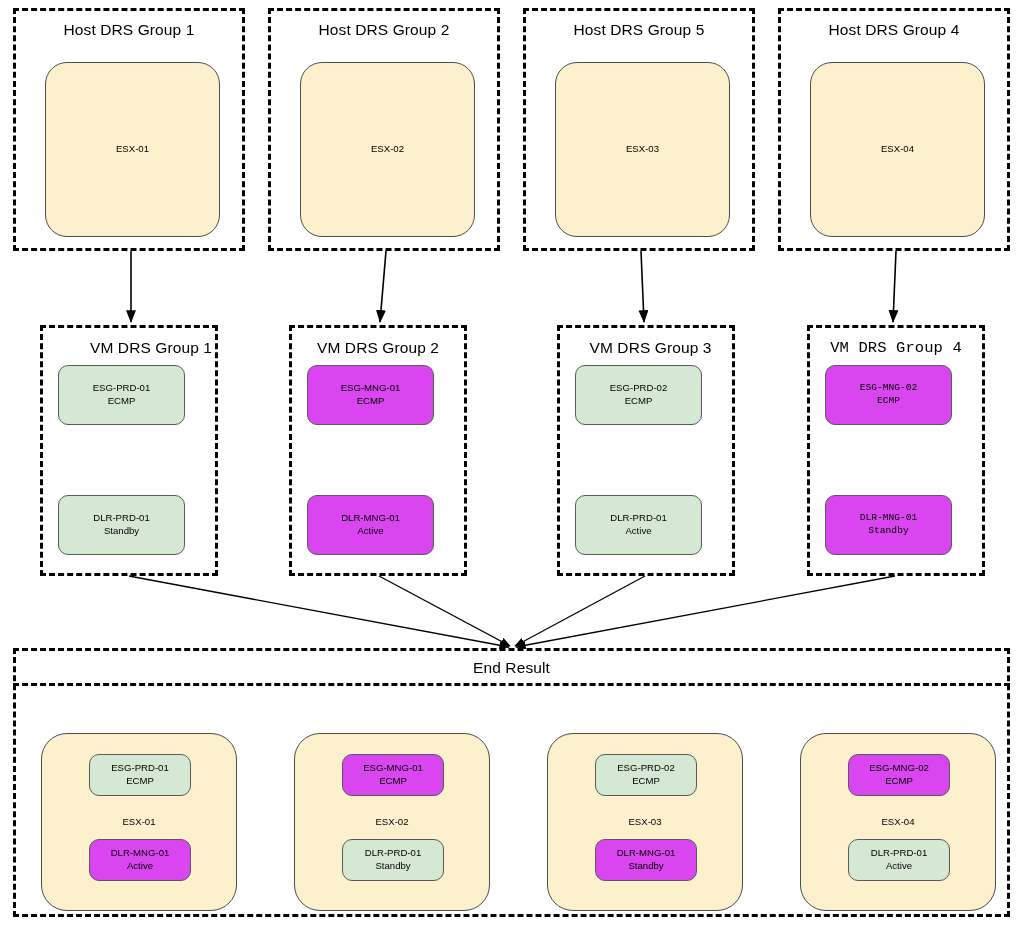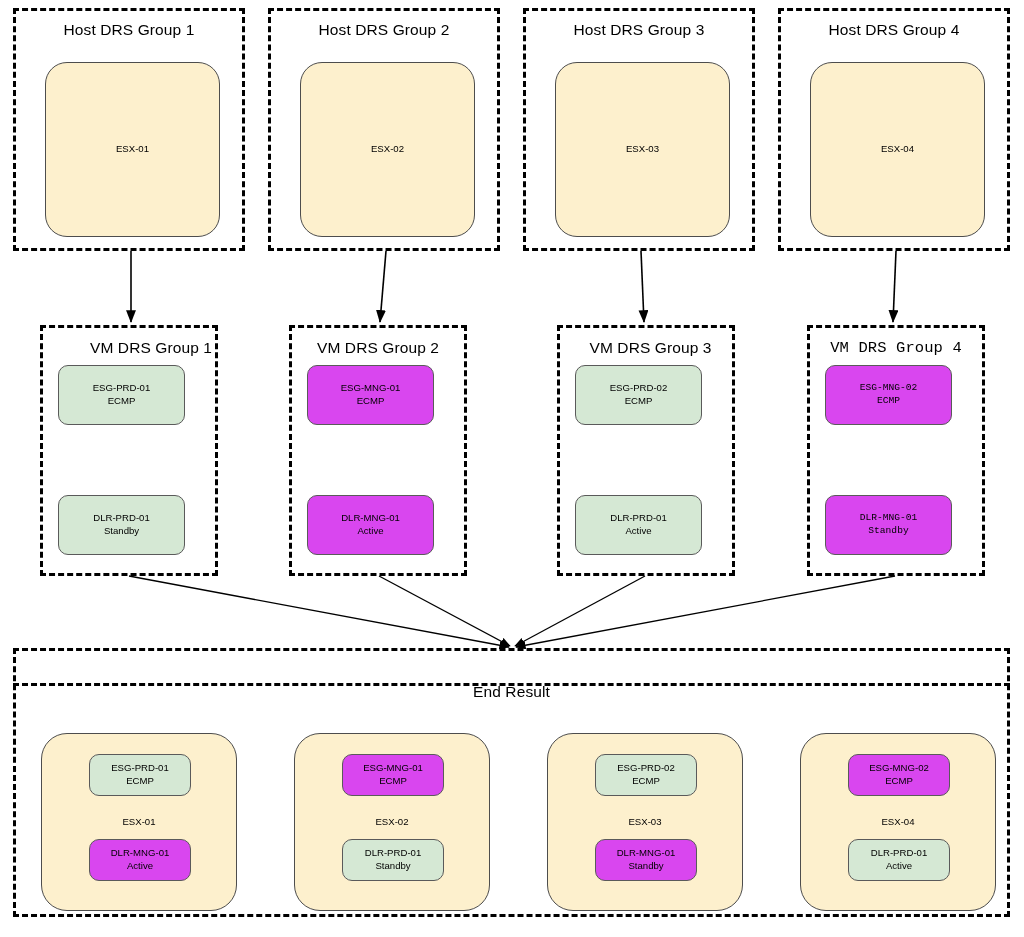--- a/index.html
+++ b/index.html
@@ -109,21 +109,21 @@
   </div>
 
   <div class="dashed-group" style="left:268px; top:8px; width:232px; height:243px;">
     <div class="group-title" style="top:10px;">Host DRS Group 2</div>
     <div class="node node-host" style="left:29px; top:51px; width:175px; height:175px;">
       <span class="ln">ESX-02</span>
     </div>
   </div>
 
   <div class="dashed-group" style="left:523px; top:8px; width:232px; height:243px;">
-    <div class="group-title" style="top:10px;">Host DRS Group 3</div>
+    <div class="group-title" style="top:10px;">Host DRS Group 5</div>
     <div class="node node-host" style="left:29px; top:51px; width:175px; height:175px;">
       <span class="ln">ESX-03</span>
     </div>
   </div>
 
   <div class="dashed-group" style="left:778px; top:8px; width:232px; height:243px;">
     <div class="group-title" style="top:10px;">Host DRS Group 4</div>
     <div class="node node-host" style="left:29px; top:51px; width:175px; height:175px;">
       <span class="ln">ESX-04</span>
     </div>
@@ -173,21 +173,21 @@
     </div>
     <div class="node node-vm-red" style="left:15px; top:167px; width:127px; height:60px;">
       <span class="ln">DLR-MNG-01</span>
       <span class="ln">Standby</span>
     </div>
   </div>
 
   <div class="dashed-group" style="left:13px; top:648px; width:997px; height:269px;">
 
     <div style="position:absolute; left:-3px; right:-3px; top:32px; border-top:3px dashed #000000;"></div>
-    <div class="group-title" style="top:8px; font-size:15.5px;margin-top:24px;">End Result</div>
+    <div class="group-title" style="top:8px; font-size:15.5px;">End Result</div>
 
     <div class="er-host" style="left:25px; top:82px; width:196px; height:178px;">
       <div class="node node-vm-green" style="left:47px; top:20px; width:102px; height:42px;">
         <span class="ln">ESG-PRD-01</span>
         <span class="ln">ECMP</span>
       </div>
       <div class="er-host-label" style="top:82px;">ESX-01</div>
       <div class="node node-vm-red" style="left:47px; top:105px; width:102px; height:42px;">
         <span class="ln">DLR-MNG-01</span>
         <span class="ln">Active</span>

